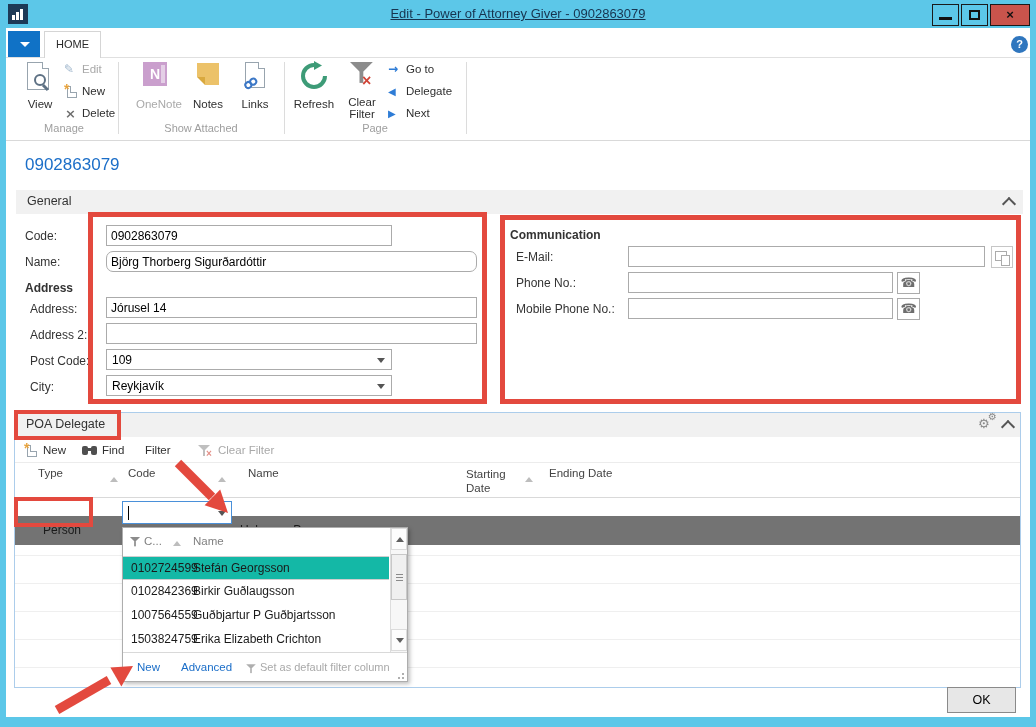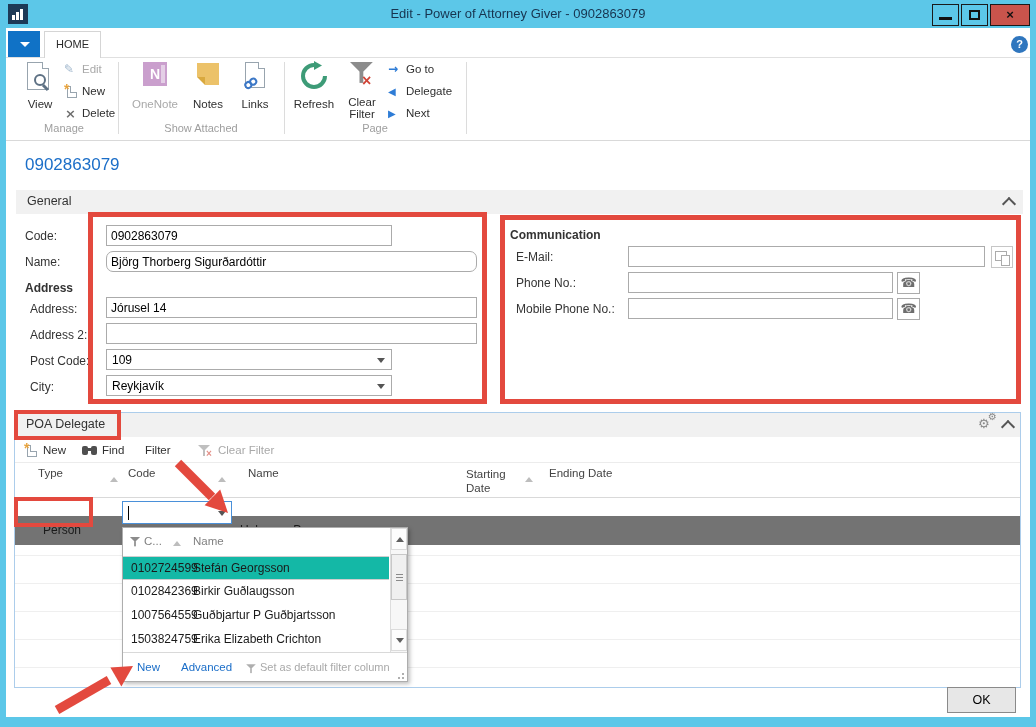--- a/index.html
+++ b/index.html
@@ -7,21 +7,21 @@
           font-family:"Liberation Sans","DejaVu Sans",sans-serif;color:#2F2F2F;}
   .abs{position:absolute;}
   .ico{font-family:"DejaVu Sans",sans-serif;}
 
   
   .titlebar{left:0;top:0;width:1036px;height:28px;background:#5CC7E8;}
   .frame-left{left:0;top:28px;width:6px;height:699px;background:#5CC7E8;}
   .frame-right{left:1030px;top:28px;width:6px;height:699px;background:#5CC7E8;}
   .frame-bottom{left:0;top:717px;width:1036px;height:10px;background:#5CC7E8;}
   .win-title{left:0;top:0;width:1036px;height:28px;line-height:28px;text-align:center;
-             font-size:13px;color:#17344F;}
+             font-size:13px;color:#17344F;text-decoration:underline;}
   .appicon{left:8px;top:4px;width:20px;height:20px;background:#1D3A57;}
   .appicon span{position:absolute;background:#FFF;}
   .winbtn{top:4px;height:22px;border:1px solid #1A1A1A;box-sizing:border-box;text-align:center;cursor:default;}
   .minbtn{left:932px;width:27px;}
   .maxbtn{left:961px;width:27px;}
   .closebtn{left:990px;width:40px;background:#C9544C;font-weight:bold;font-size:13px;line-height:20px;color:#111;}
   .min-glyph{position:absolute;left:6px;top:12px;width:13px;height:3px;background:#111;}
   .max-glyph{position:absolute;left:7px;top:5px;width:11px;height:10px;border:2px solid #111;box-sizing:border-box;}
 
   
@@ -34,21 +34,21 @@
   .helpbtn{left:1011px;top:36px;width:17px;height:17px;border-radius:50%;background:#2F76BE;color:#FFF;
            font-size:11px;font-weight:bold;text-align:center;line-height:17px;}
 
   
   .ribbon-bottom{left:6px;top:140px;width:1024px;height:1px;background:#D9D9D9;}
   .vsep{top:62px;width:1px;height:72px;background:#DCDCDC;}
   .grouplabel{top:122px;height:14px;font-size:11px;color:#9E9E9E;text-align:center;}
   .bigbtn-label{font-size:11.5px;color:#2F2F2F;text-align:center;}
   .smallitem{height:18px;font-size:11.5px;color:#2F2F2F;white-space:nowrap;}
   .smallitem .txt{position:absolute;left:18px;top:1px;}
-  .disabled{color:#A9A9A9;}
+  .disabled{color:#A9A9A9;text-align:right;}
   .page-ic{position:absolute;background:#FFF;border:1px solid #98A4AE;box-sizing:border-box;}
   .page-ic::after{content:"";position:absolute;right:-1px;top:-1px;width:6px;height:6px;
       background:#FFF;border-left:1px solid #98A4AE;border-bottom:1px solid #98A4AE;}
   .magnifier{position:absolute;width:12px;height:12px;border:2.5px solid #5E7184;border-radius:50%;background:rgba(255,255,255,.85);box-sizing:border-box;}
   .magnifier::after{content:"";position:absolute;left:8px;top:8px;width:7px;height:2.5px;background:#5E7184;transform:rotate(45deg);transform-origin:left top;}
   .sparkle{position:absolute;color:#E8A33D;font-weight:bold;font-size:14px;line-height:10px;}
   .onenote-ic{position:absolute;width:24px;height:24px;background:#B980BD;opacity:.75;color:#FFF;
       font-weight:bold;font-size:14px;text-align:center;line-height:24px;}
   .onenote-ic i{position:absolute;right:2px;top:3px;width:4px;height:18px;background:rgba(255,255,255,.5);font-style:normal;}
   .notes-ic{position:absolute;width:22px;height:22px;background:#ECC269;}

